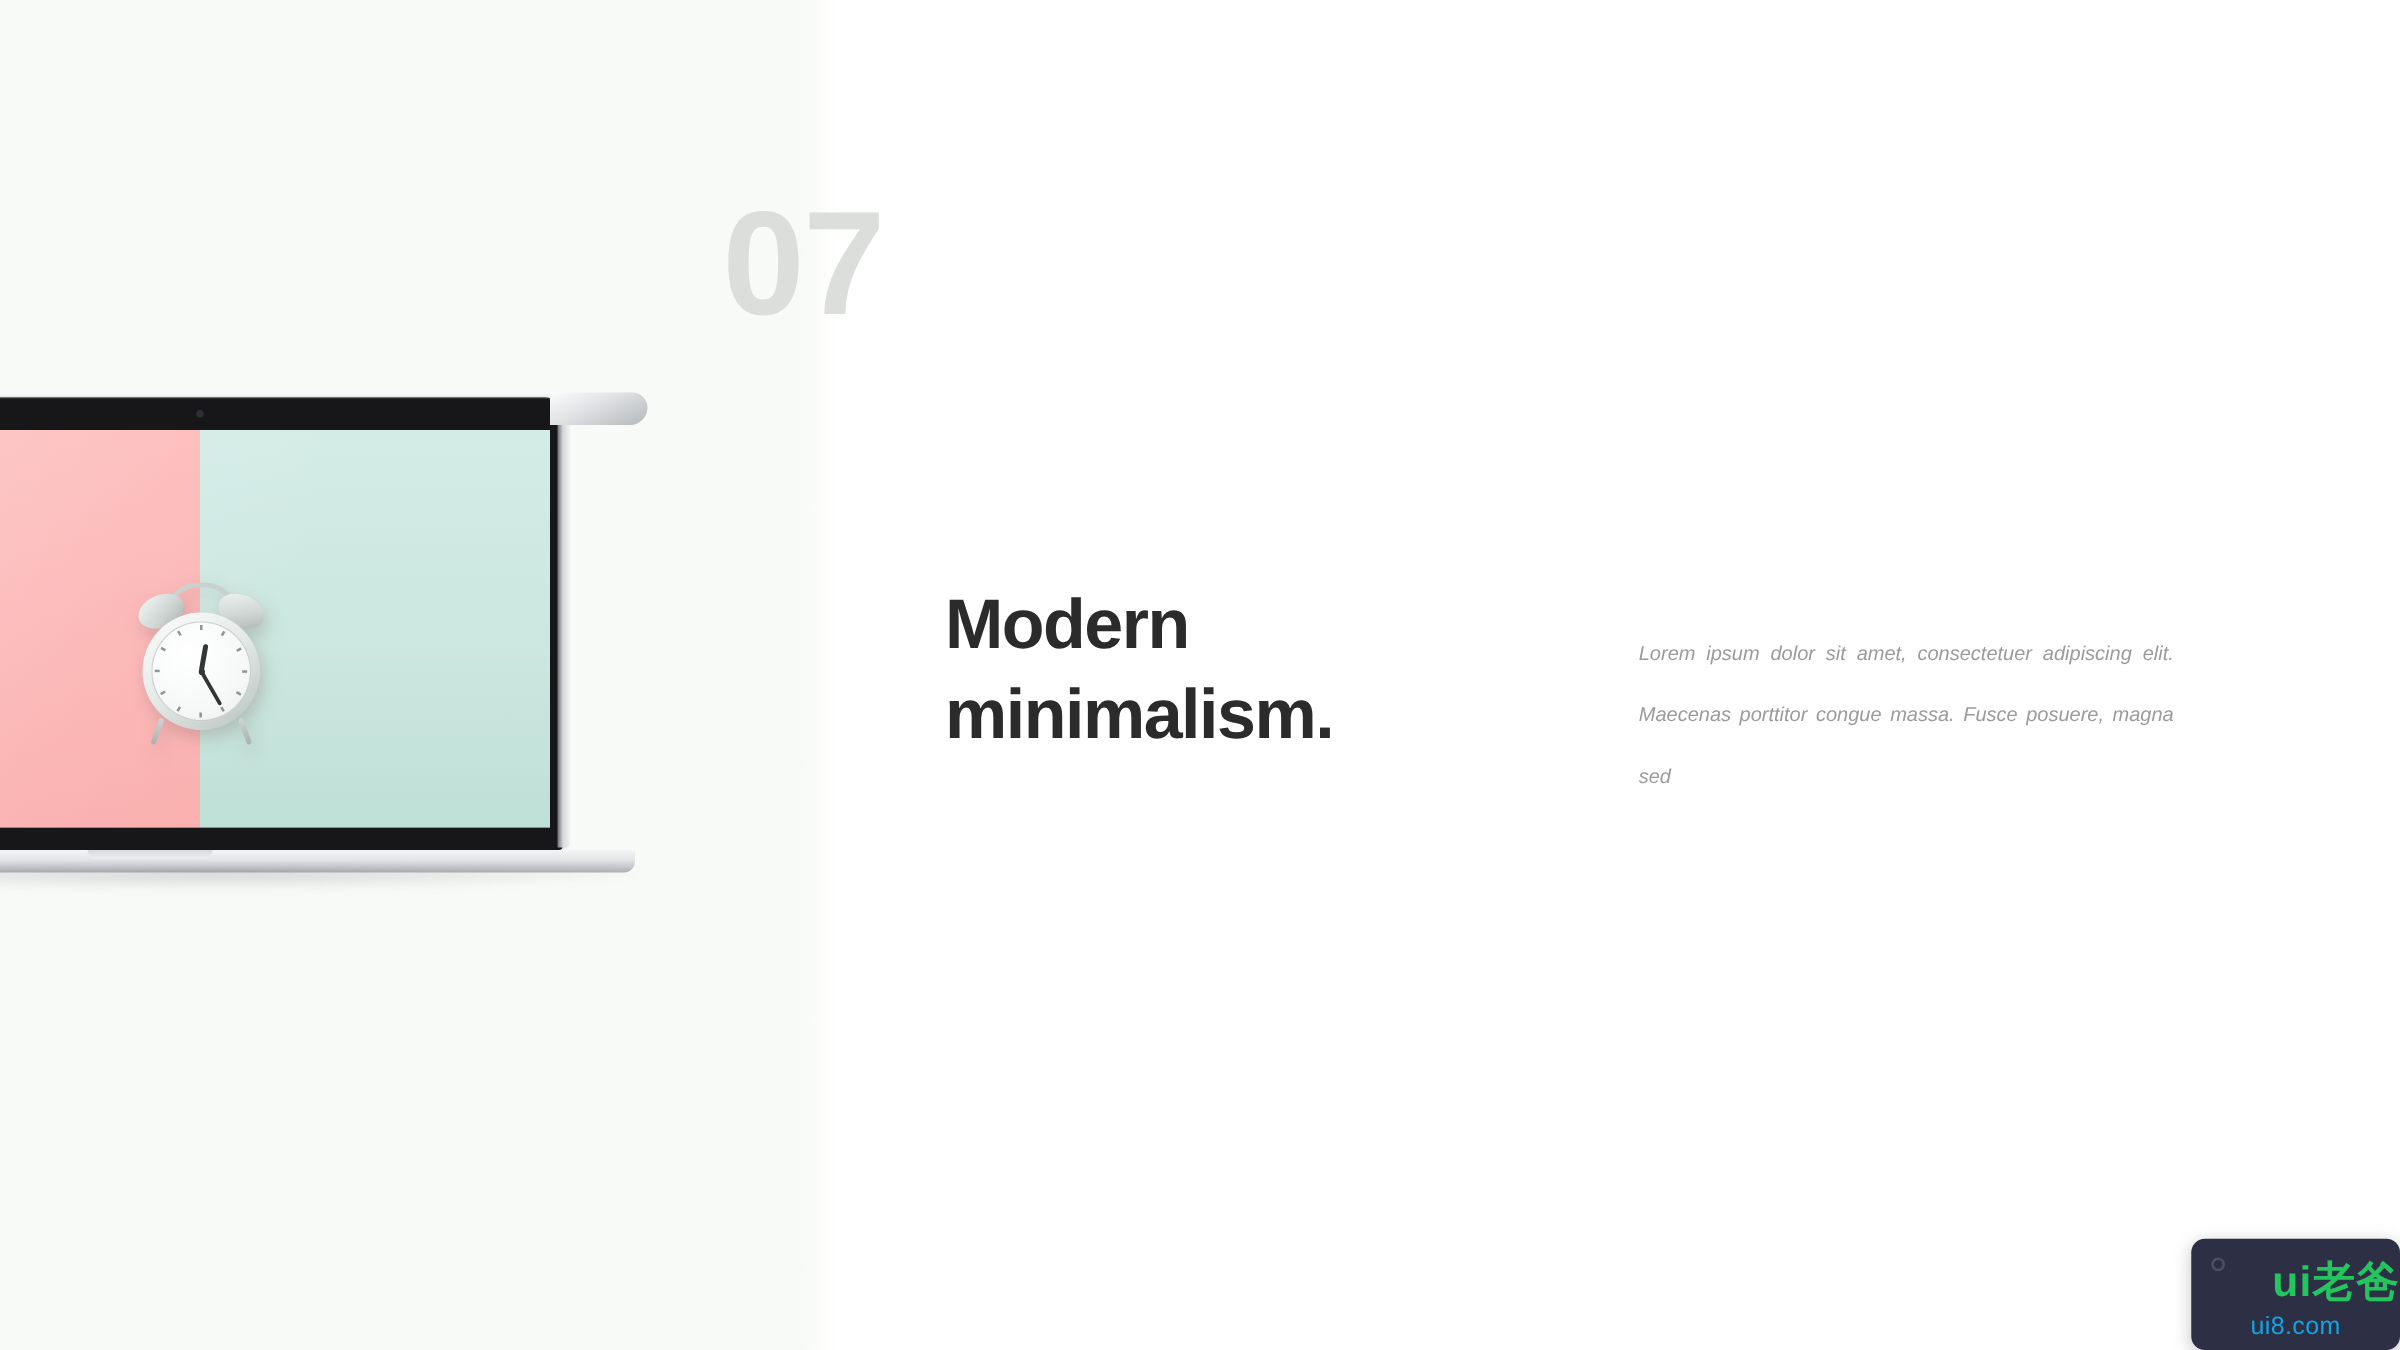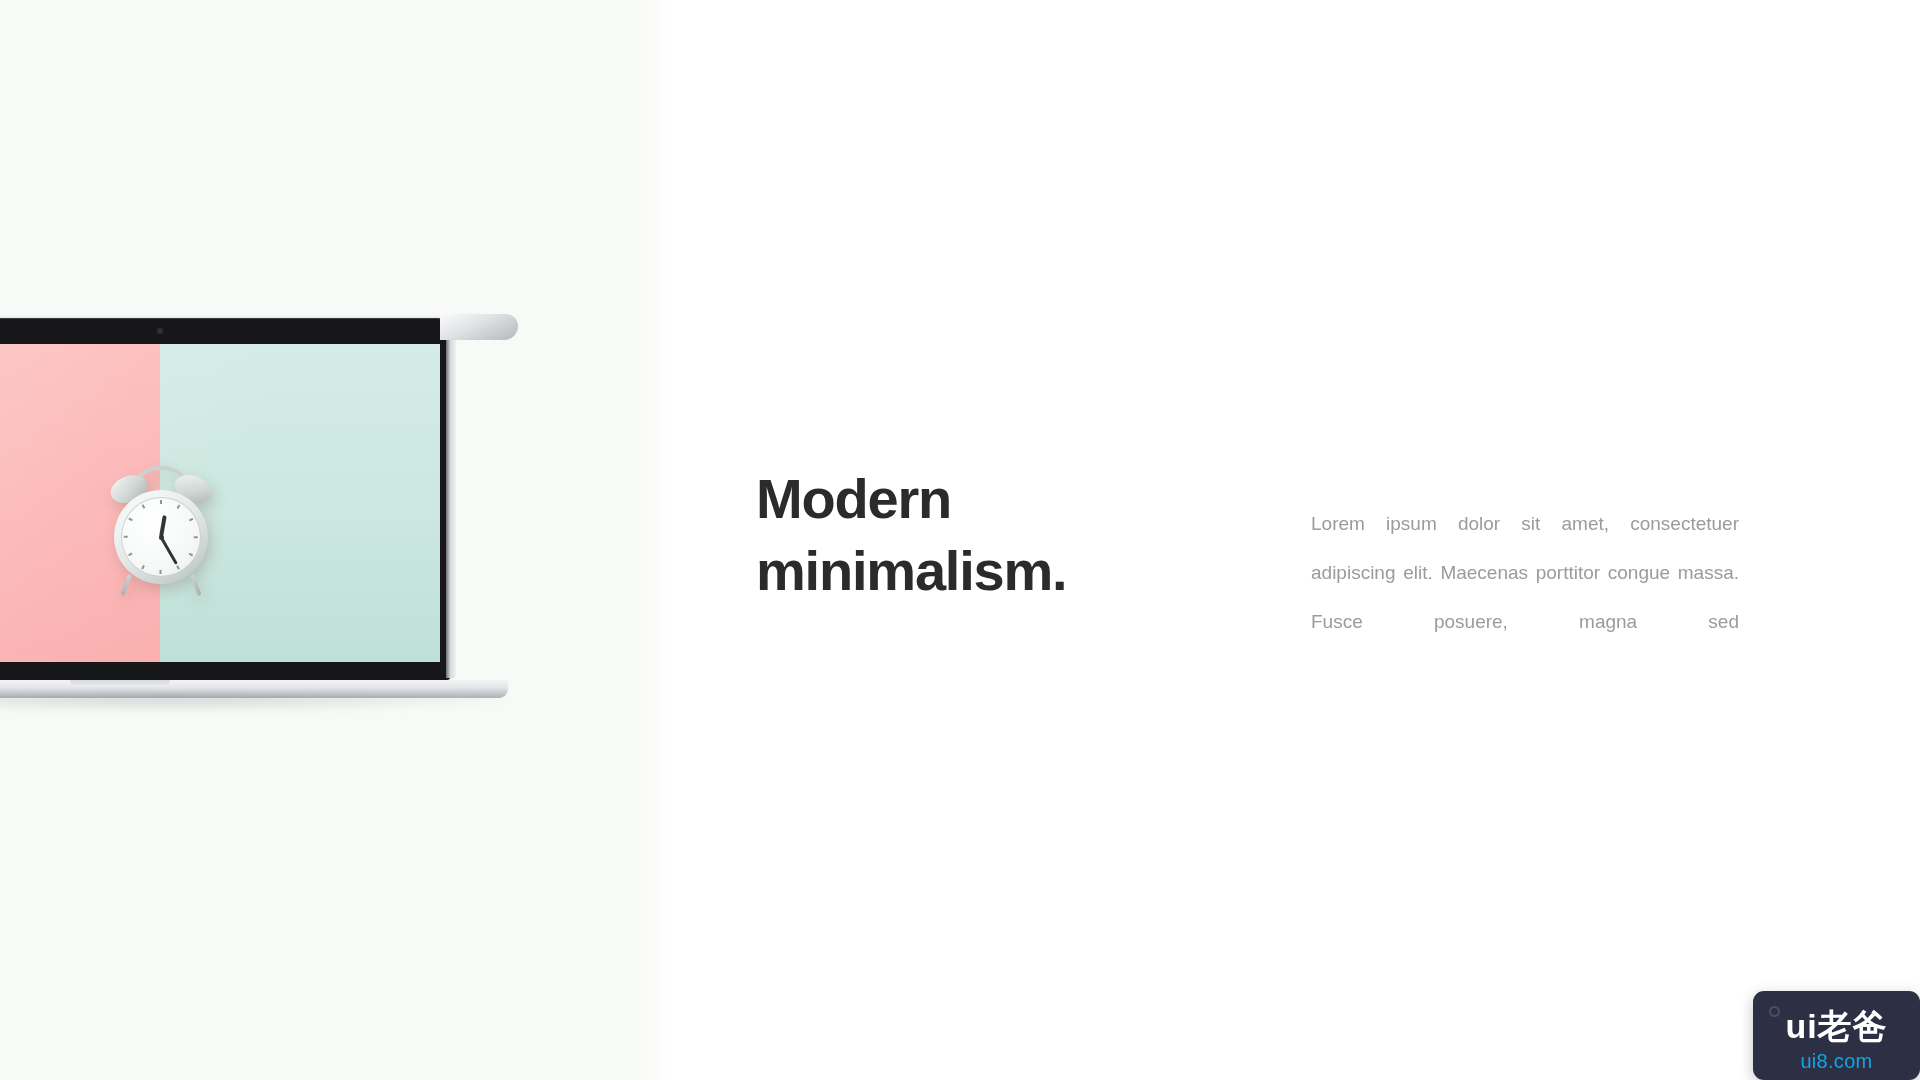--- a/index.html
+++ b/index.html
@@ -275,26 +275,27 @@
     letter-spacing: -1.2px;
     color: #2b2b2b;
     margin: 0;
   }
 
   .body-copy {
     position: absolute;
     left: 1311px;
     top: 499px;
     width: 428px;
-    font-size: 19px;
+    font-size: 16px;
     font-weight: 400;
     line-height: 49px;
     color: #9b9b9b;
     text-align: justify;
     margin: 0;
+    font-style: italic;
   }
   .body-copy::after {
     content: "";
     display: inline-block;
     width: 100%;
   }
 
   
   .watermark {
     position: absolute;
@@ -314,25 +315,25 @@
     height: 11px;
     border-radius: 50%;
     border: 2.5px solid #4b4f66;
     box-sizing: border-box;
   }
   .wm-logo {
     position: absolute;
     left: 0;
     right: 0;
     top: 18px;
-    text-align: center;
+    text-align: right;
     font-size: 34px;
     font-weight: 700;
     letter-spacing: 1px;
-    color: #ffffff;
+    color: #22c55e;
     line-height: 1;
   }
   .wm-url {
     position: absolute;
     left: 0;
     right: 0;
     top: 60px;
     text-align: center;
     font-size: 20px;
     font-weight: 400;
@@ -342,20 +343,21 @@
   }
 </style>
 </head>
 <body>
 
 <div id="slide">
 
   <div class="left-panel"></div>
   <div class="left-panel-fade"></div>
 
+  <div class="section-number">07</div>
 
   <div class="laptop">
 
     <div class="laptop-lid">
       <div class="laptop-lid-edge"></div>
       <div class="webcam"></div>
 
       <div class="laptop-screen">
         <div class="wall-pink"></div>
         <div class="wall-mint"></div>

